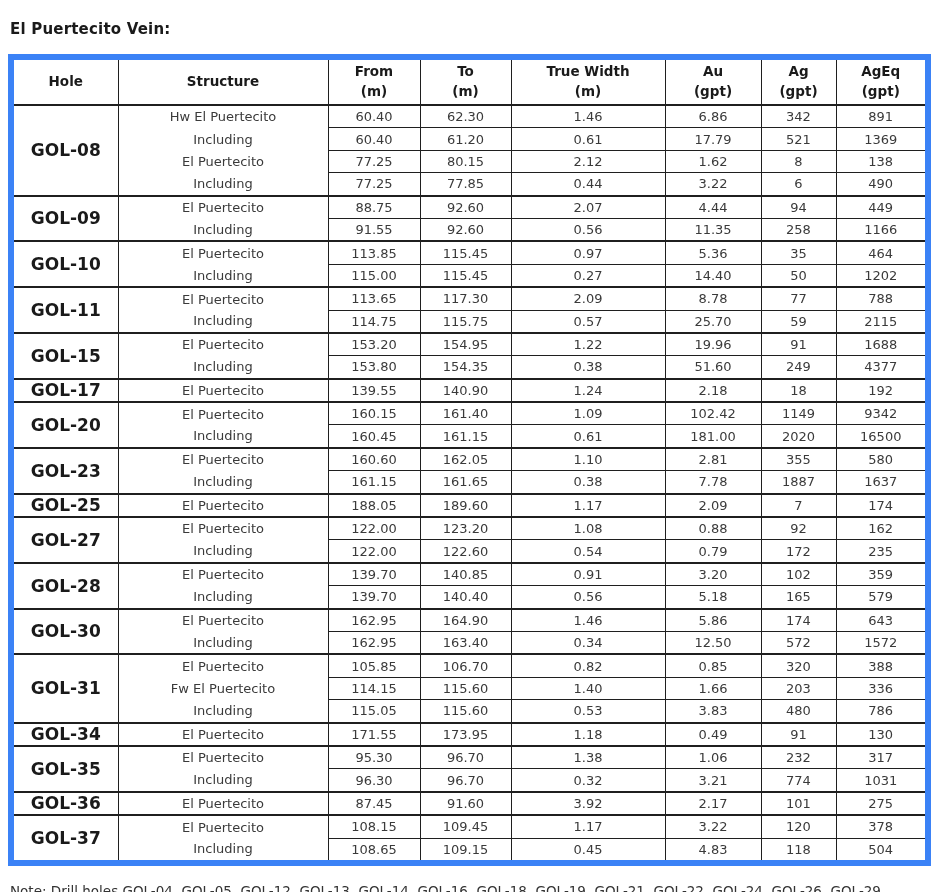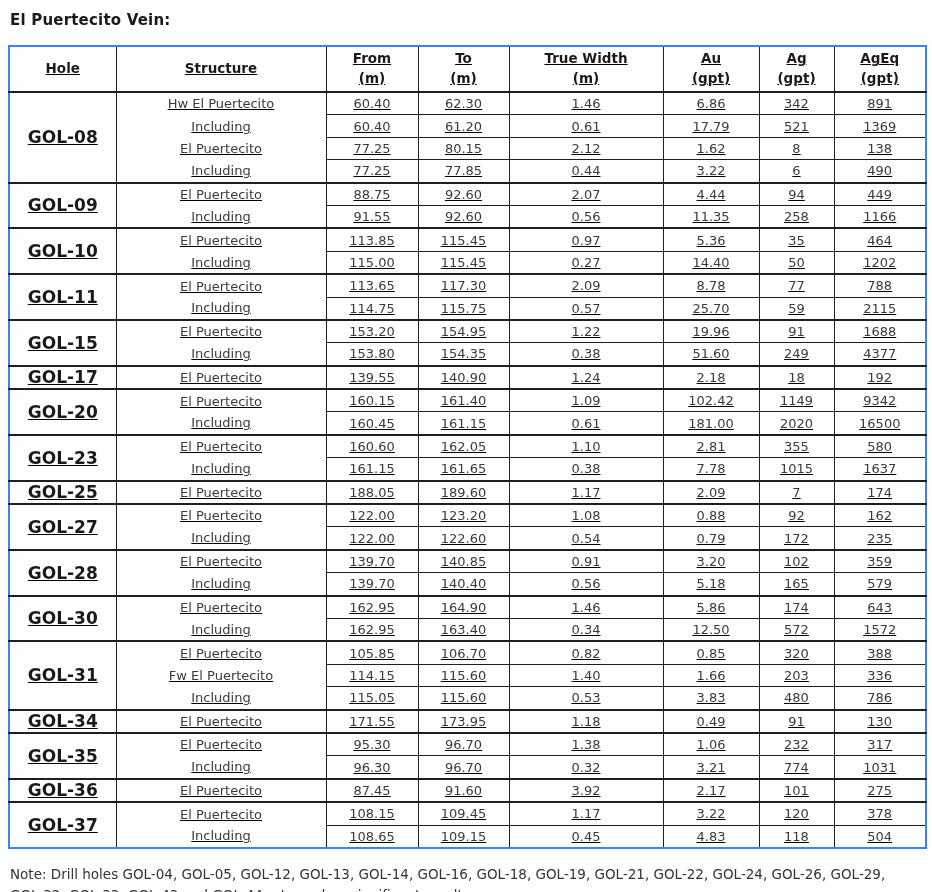--- a/index.html
+++ b/index.html
@@ -13,29 +13,28 @@
     height: 892px;
     box-sizing: border-box;
     padding: 8px 8px 0 8px;
     background: #ffffff;
     overflow: hidden;
   }
   .title {
     font-size: 15px;
     font-weight: bold;
     color: #1a1a1a;
-    margin: 3px 0 16px 2px;
+    margin: 12px 0 16px 2px;
     letter-spacing: 0.2px;
   }
   table.results {
     border-collapse: collapse;
     table-layout: fixed;
     width: 917px;
-    border: 2px solid #3b82f6;
-    text-decoration: underline;
+    border: 6px solid #3b82f6;
   }
   col.c-hole      { width: 107px; }
   col.c-structure { width: 210px; }
   col.c-from      { width: 92px; }
   col.c-to        { width: 91px; }
   col.c-width     { width: 154px; }
   col.c-au        { width: 96px; }
   col.c-ag        { width: 75px; }
   col.c-ageq      { width: 92px; }
 
@@ -284,21 +283,21 @@
           <td>2.81</td>
           <td>355</td>
           <td>580</td>
         </tr>
         <tr>
           <td>Including</td>
           <td class="inner-num">161.15</td>
           <td class="inner-num">161.65</td>
           <td class="inner-num">0.38</td>
           <td class="inner-num">7.78</td>
-          <td class="inner-num">1015</td>
+          <td class="inner-num">1887</td>
           <td class="inner-num">1637</td>
         </tr>
         <tr class="group-start">
           <td class="hole" rowspan="1">GOL-25</td>
           <td>El Puertecito</td>
           <td>188.05</td>
           <td>189.60</td>
           <td>1.17</td>
           <td>2.09</td>
           <td>7</td>

